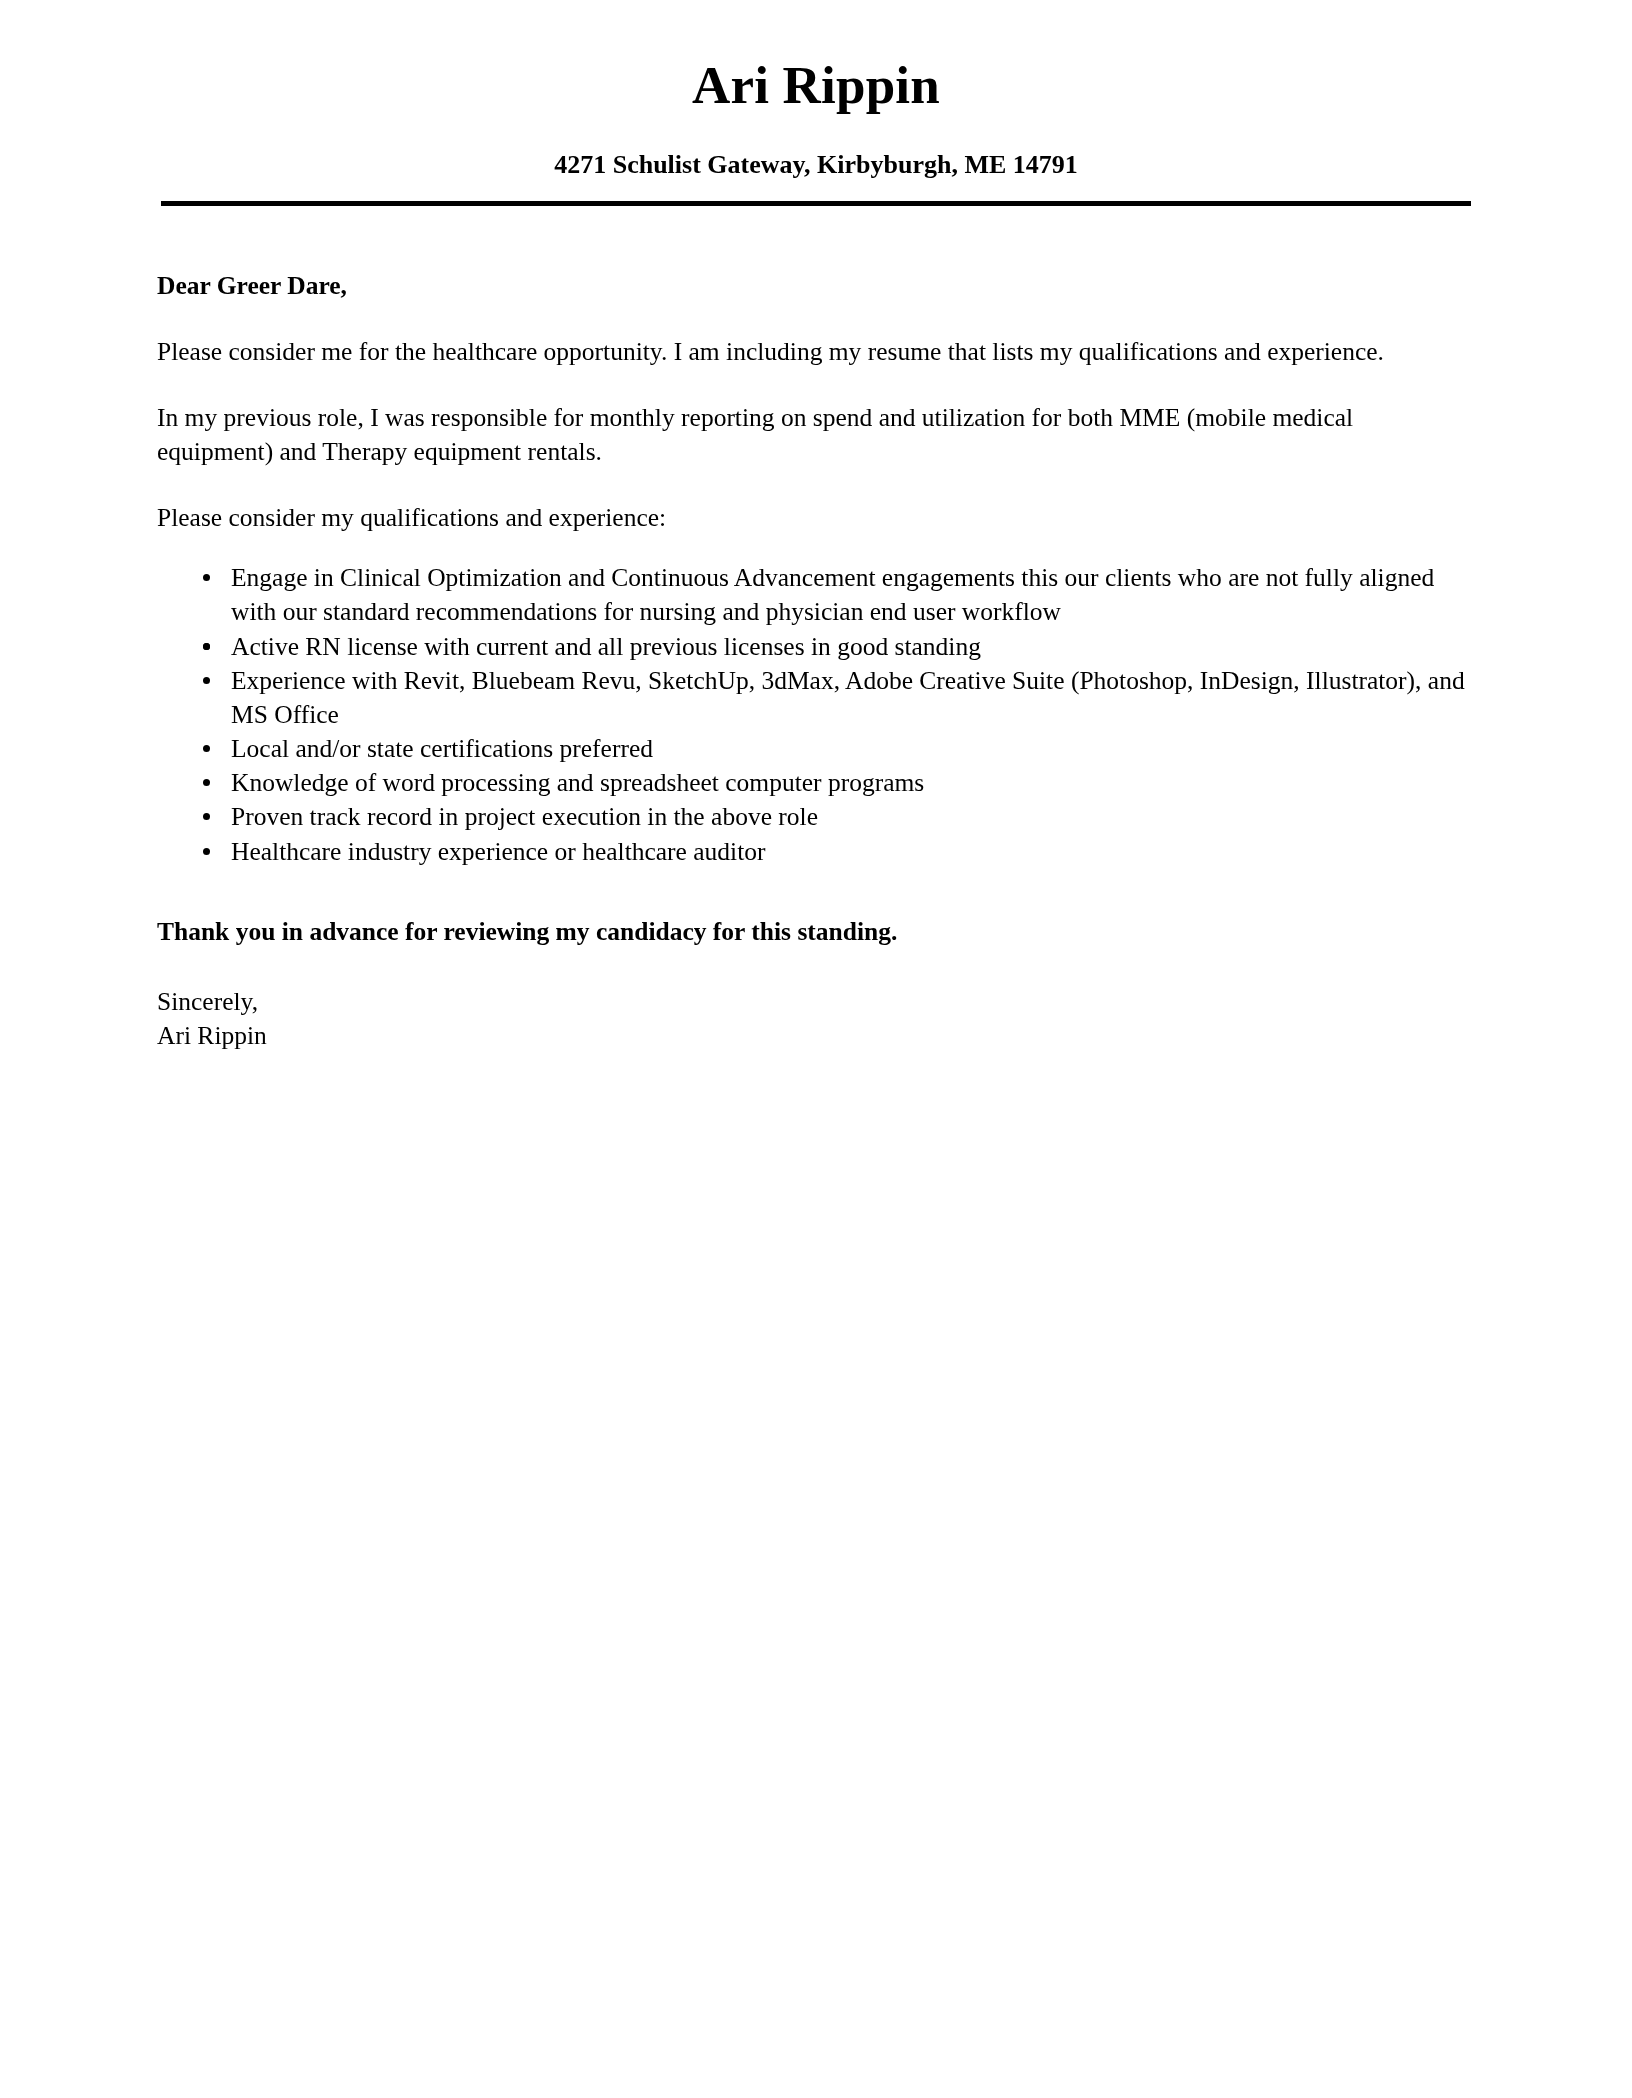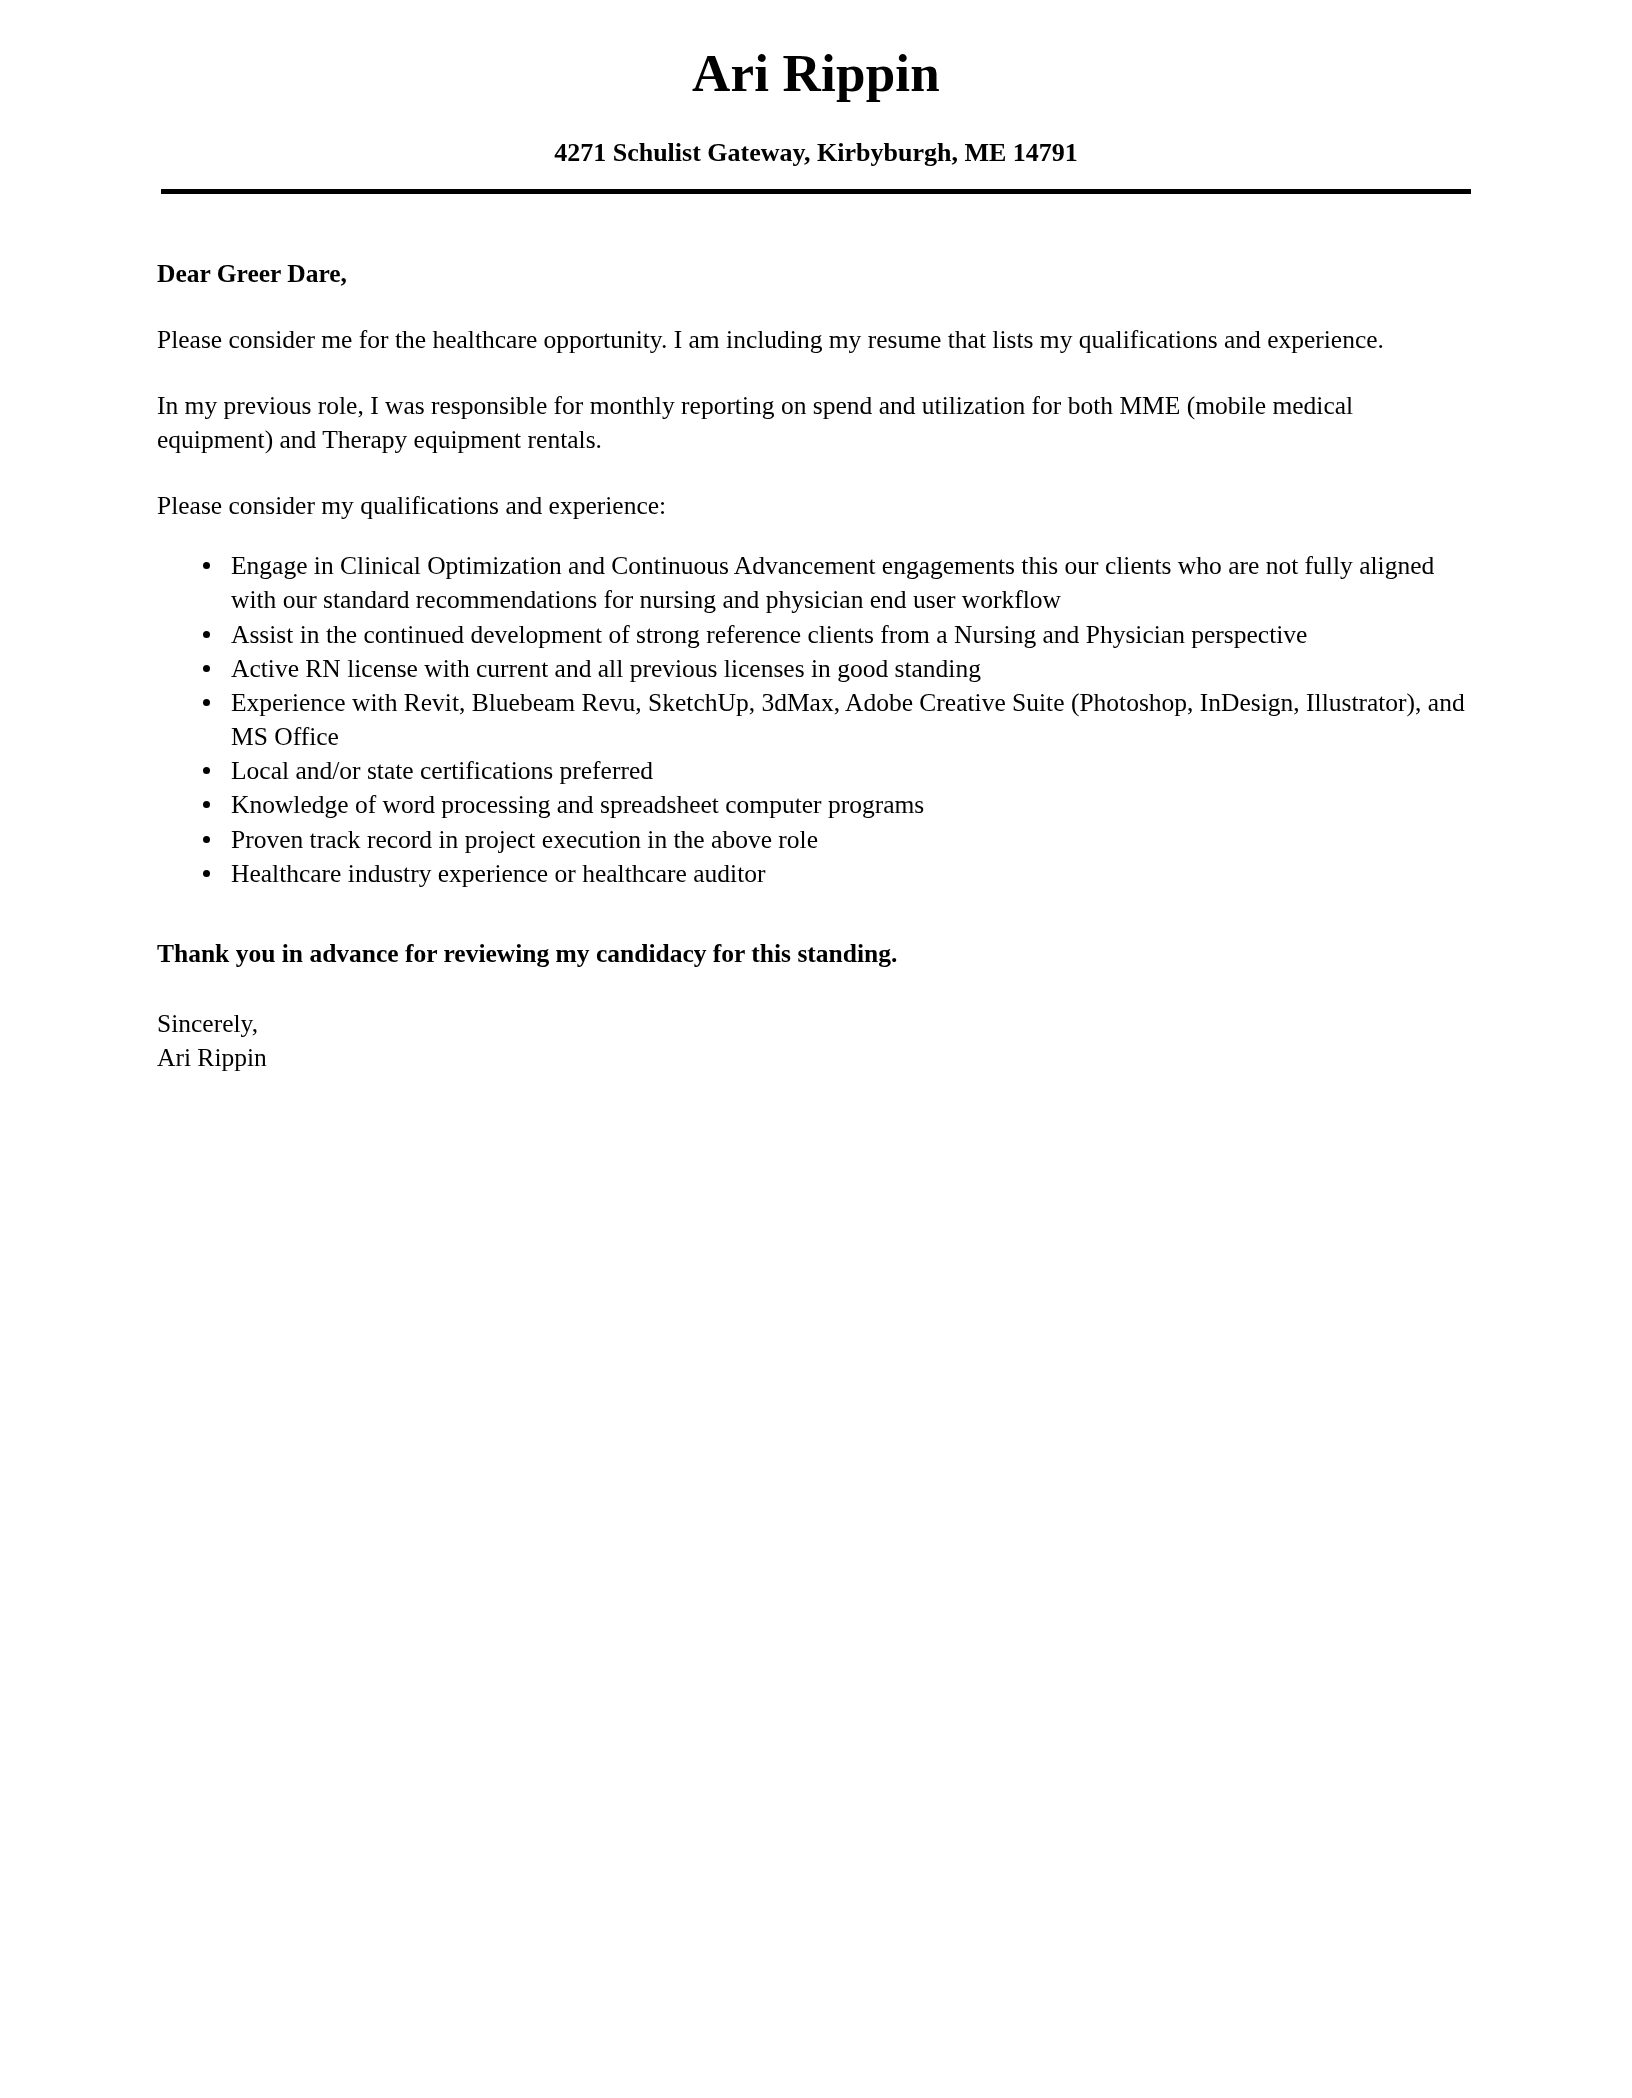--- a/index.html
+++ b/index.html
@@ -13,21 +13,21 @@
     font-family: "Liberation Serif", "DejaVu Serif", serif;
     color: #000000;
     -webkit-font-smoothing: antialiased;
   }
   .page {
     position: relative;
     width: 1632px;
     height: 1595px;
     background: #ffffff;
     box-sizing: border-box;
-    padding: 4px;
+    padding: 16px;
     overflow: hidden;
   }
 
   
   .letterhead {
     padding-top: 40px;
   }
   .name-title {
     text-align: center;
     font-family: "Liberation Serif", "DejaVu Serif", serif;
@@ -125,21 +125,20 @@
 
     <p class="para">Please consider my qualifications and experience:</p>
 
     <ul class="bullet-list">
       <li>
         <span class="dot"></span>
         <span>Engage in Clinical Optimization and Continuous Advancement engagements this our clients who are not fully aligned with our standard recommendations for nursing and physician end user workflow</span>
       </li>
       <li>
         <span class="dot"></span>
-        <span>Assist in the continued development of strong reference clients from a Nursing and Physician perspective</span>
       </li>
       <li>
         <span class="dot"></span>
         <span>Active RN license with current and all previous licenses in good standing</span>
       </li>
       <li>
         <span class="dot"></span>
         <span>Experience with Revit, Bluebeam Revu, SketchUp, 3dMax, Adobe Creative Suite (Photoshop, InDesign, Illustrator), and MS Office</span>
       </li>
       <li>

